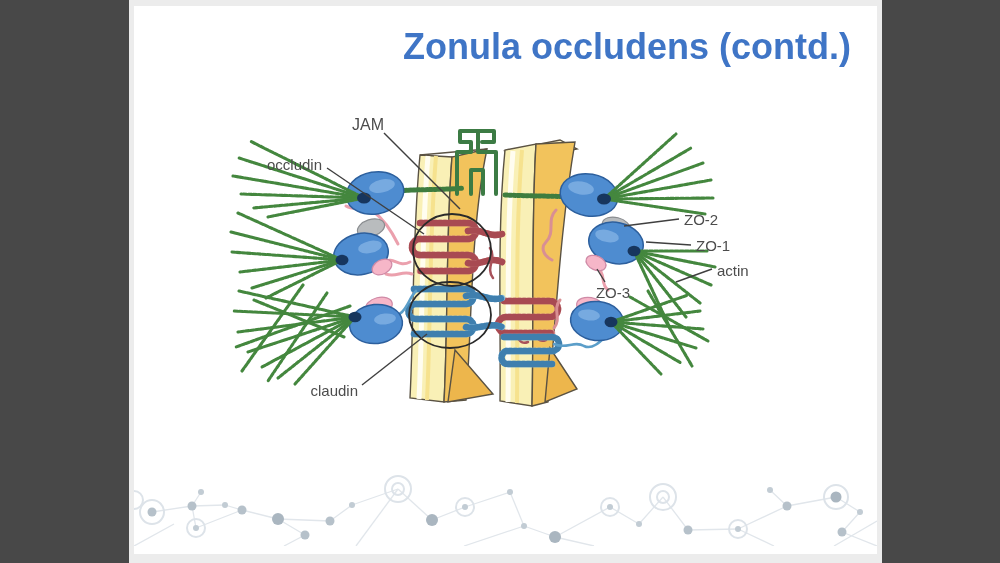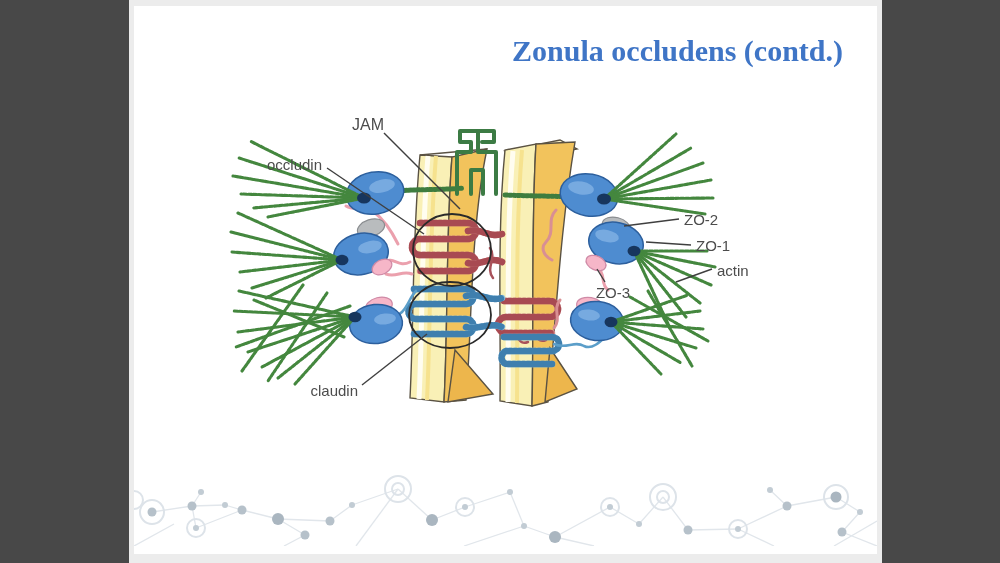--- a/index.html
+++ b/index.html
@@ -9,23 +9,23 @@
     font-family:"Liberation Sans", sans-serif;
   }
   .panel{position:absolute;top:0;bottom:0;background:#484848;}
   .panel.left{left:0;width:129px;}
   .panel.right{right:0;width:118px;}
   .slide{
     position:absolute;left:134px;top:6px;width:743px;height:548px;
     background:#ffffff;
   }
   .slide-title{
-    position:absolute;top:20px;right:26px;margin:8px;
-    font-size:30px;font-weight:bold;color:#3f75c6;
-    font-family:Liberation Serif, serif;
+    position:absolute;top:20px;right:26px;margin:0;
+    font-size:36px;font-weight:bold;color:#3f75c6;
+    font-family:Liberation Sans, sans-serif;
     letter-spacing:0;white-space:nowrap;
   }
   svg.diagram{position:absolute;left:0;top:0;width:743px;height:548px;}
   svg.pattern{position:absolute;left:0;bottom:8px;width:743px;height:80px;}
   .lbl{font-family:"Liberation Sans", sans-serif;font-size:15px;fill:#4c4c4c;}
   .lbl-jam{font-size:16px;}
   .leader{stroke:#3f3f3f;stroke-width:1.4;fill:none;}
   .actin{stroke:#44873e;stroke-width:3.1;fill:none;stroke-linecap:round;stroke-dasharray:3.5 1.6;}
   .chain{stroke:#3e7d3f;stroke-width:5;fill:none;stroke-linecap:round;stroke-dasharray:2.4 1.8;}
   .jam-path{stroke:#3c7b44;stroke-width:4;fill:none;stroke-linejoin:round;stroke-linecap:round;}

